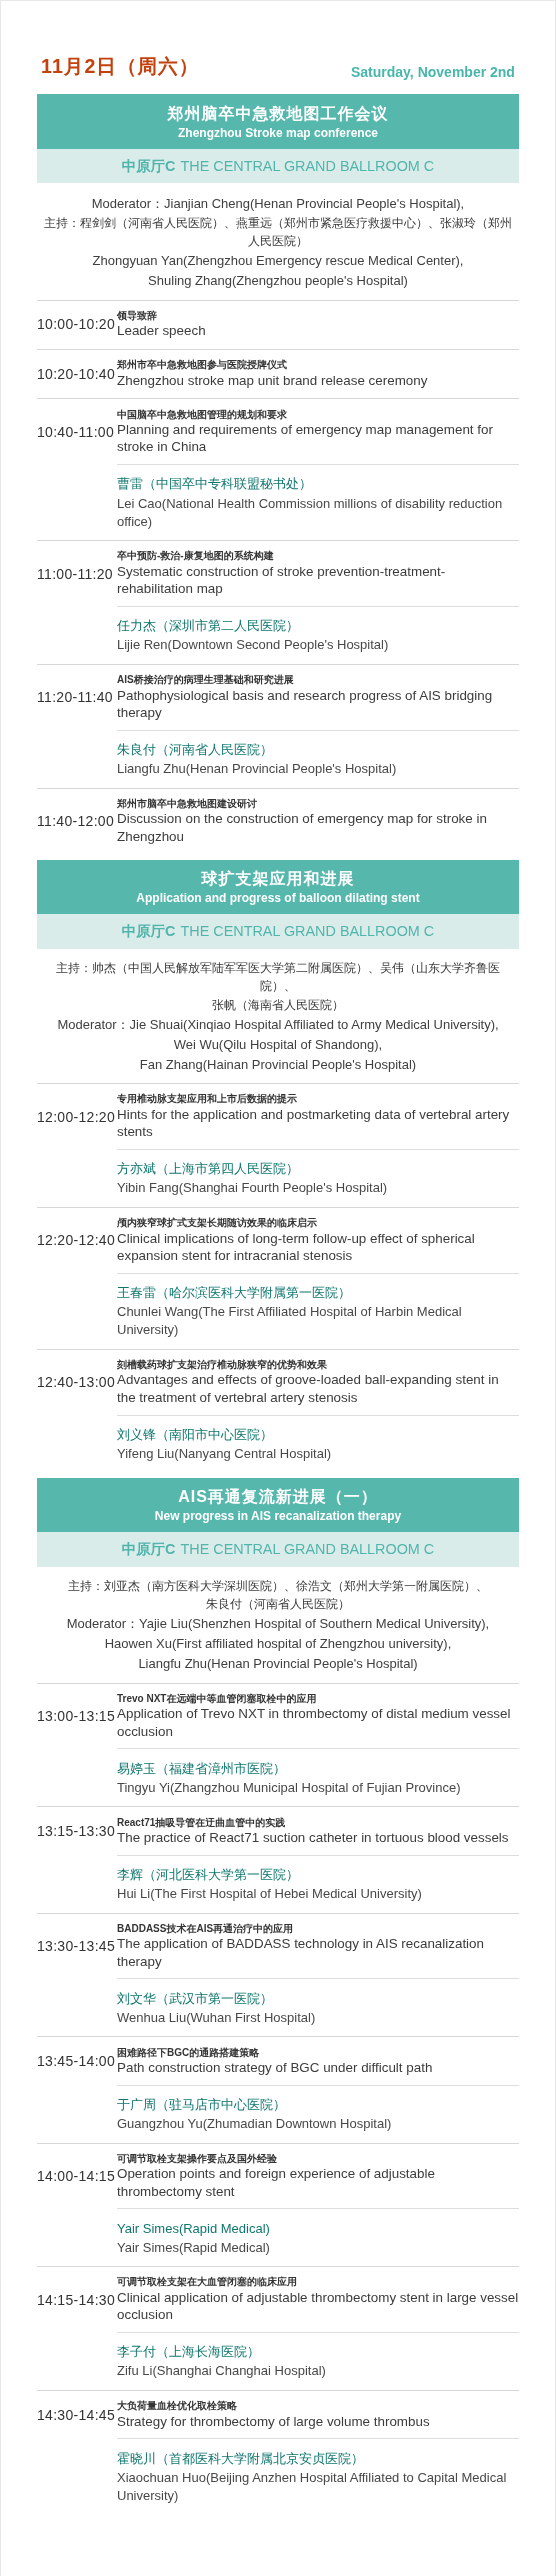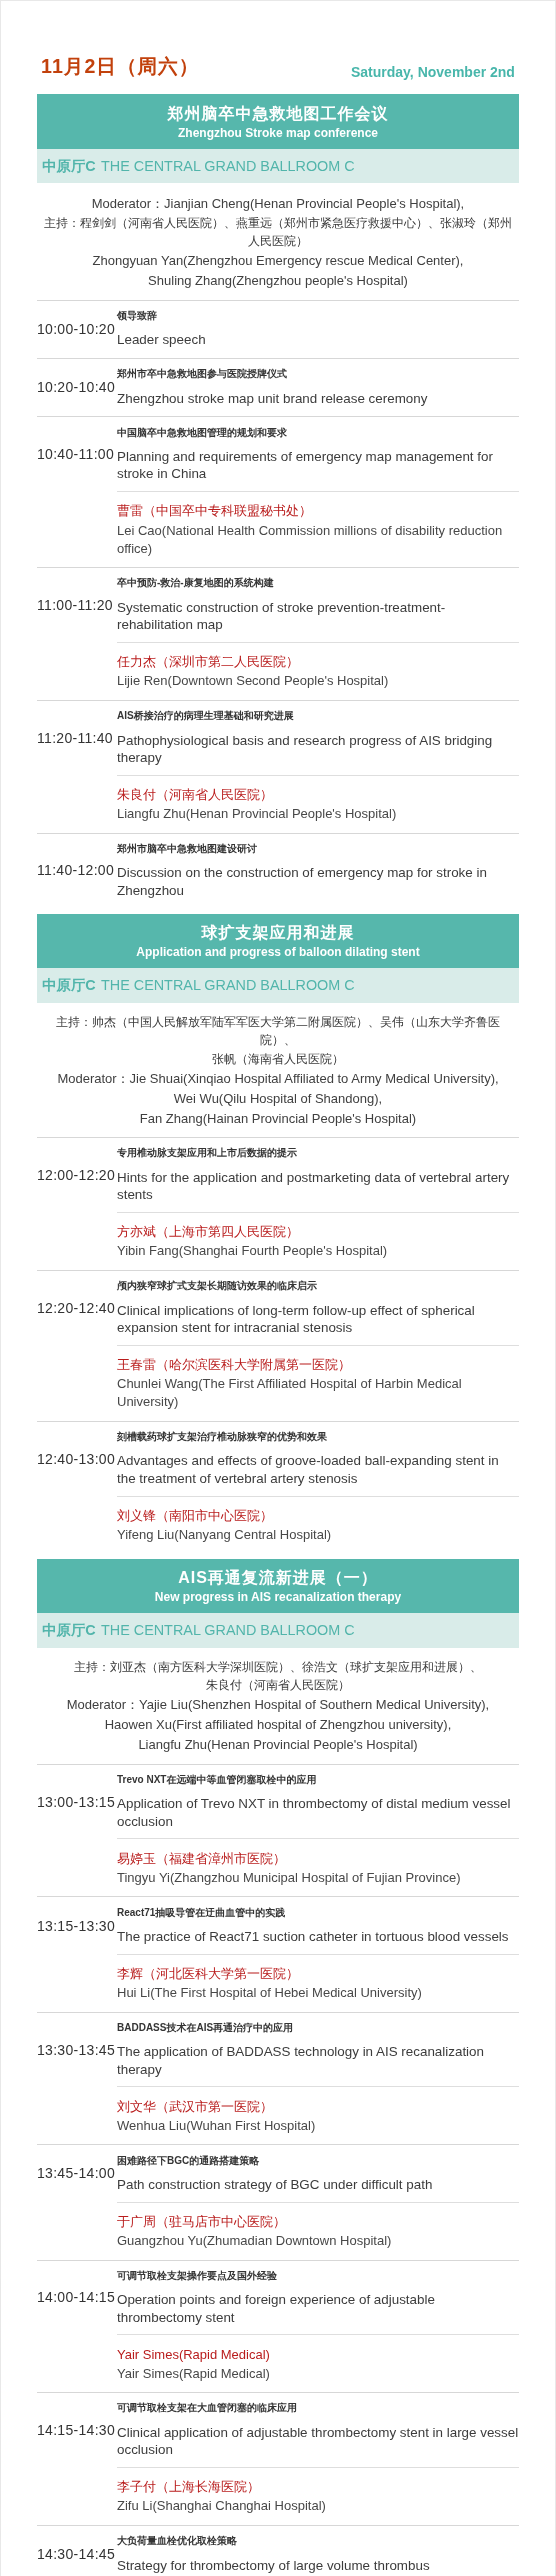--- a/index.html
+++ b/index.html
@@ -47,21 +47,21 @@
     line-height:1.4;
   }
   .banner-en{
     font-size:12px;
     font-weight:bold;
     line-height:1.4;
   }
   .room{
     background:#d9ece9;
     color:#52b5ab;
-    text-align:left;
+    text-align:center;
     padding:7.7px 5.2px;
     font-size:14.4px;
   }
   .room-zh{ font-weight:bold; }
   .room-en{ margin-left:5.2px; }
   .moderators{
     text-align:center;
     padding:10.3px 3.1px 8.2px 3.1px;
   }
   .mod-line{ line-height:1.55; }
@@ -91,30 +91,30 @@
   .title-zh{
     font-size:10px;
     font-weight:bold;
     color:#353535;
     line-height:1.35;
   }
   .title-en{
     font-size:13.4px;
     color:#3c3c3c;
     line-height:1.3;
-    margin-top:9px;
+    margin-top:0;
   }
   .speaker-block{ margin-left:80px; }
   .speaker-divider{
     border-top:1px solid #dedede;
     margin:8.2px 0 10.3px 0;
   }
   .speaker-zh{
     font-size:13px;
-    color:#b91c1c;
+    color:#0f766e;
     line-height:1.4;
   }
   .speaker-en{
     font-size:13px;
     color:#484848;
     line-height:1.4;
     margin-top:1px;
   }
 </style>
 </head>
@@ -277,21 +277,21 @@
   </section>
       <section class="session">
     <div class="banner">
       <div class="banner-zh">AIS再通复流新进展（一）</div>
       <div class="banner-en">New progress in AIS recanalization therapy</div>
     </div>
     <div class="room">
       <span class="room-zh">中原厅C</span><span class="room-en">THE CENTRAL GRAND BALLROOM C</span>
     </div>
     <div class="moderators">
-          <div class="mod-line mod-zh">主持：刘亚杰（南方医科大学深圳医院）、徐浩文（球扩支架应用和进展）、</div>
+          <div class="mod-line mod-zh">主持：刘亚杰（南方医科大学深圳医院）、徐浩文（郑州大学第一附属医院）、</div>
           <div class="mod-line mod-zh">朱良付（河南省人民医院）</div>
           <div class="mod-line mod-en">Moderator：Yajie Liu(Shenzhen Hospital of Southern Medical University),</div>
           <div class="mod-line mod-en">Haowen Xu(First affiliated hospital of Zhengzhou university),</div>
           <div class="mod-line mod-en">Liangfu Zhu(Henan Provincial People's Hospital)</div>
         </div>
     <div class="items">
           <div class="item">
     <div class="item-top">
       <div class="time">13:00-13:15</div>
       <div class="titles">

